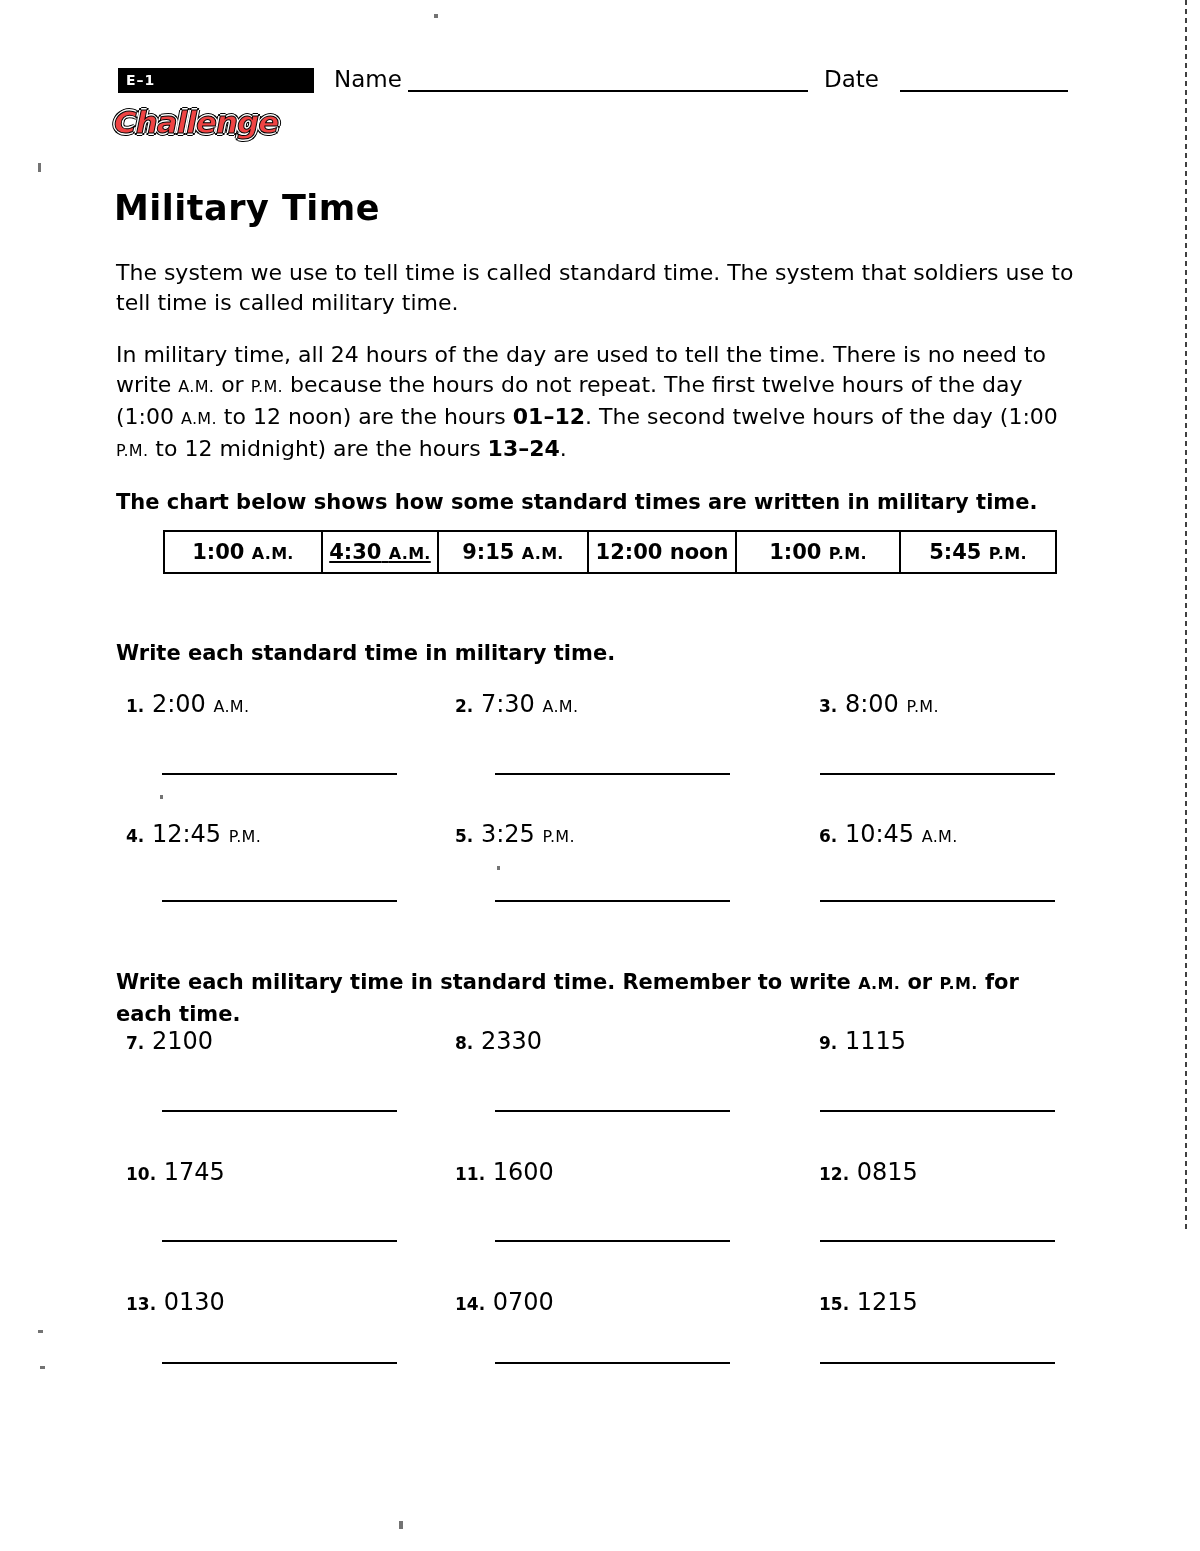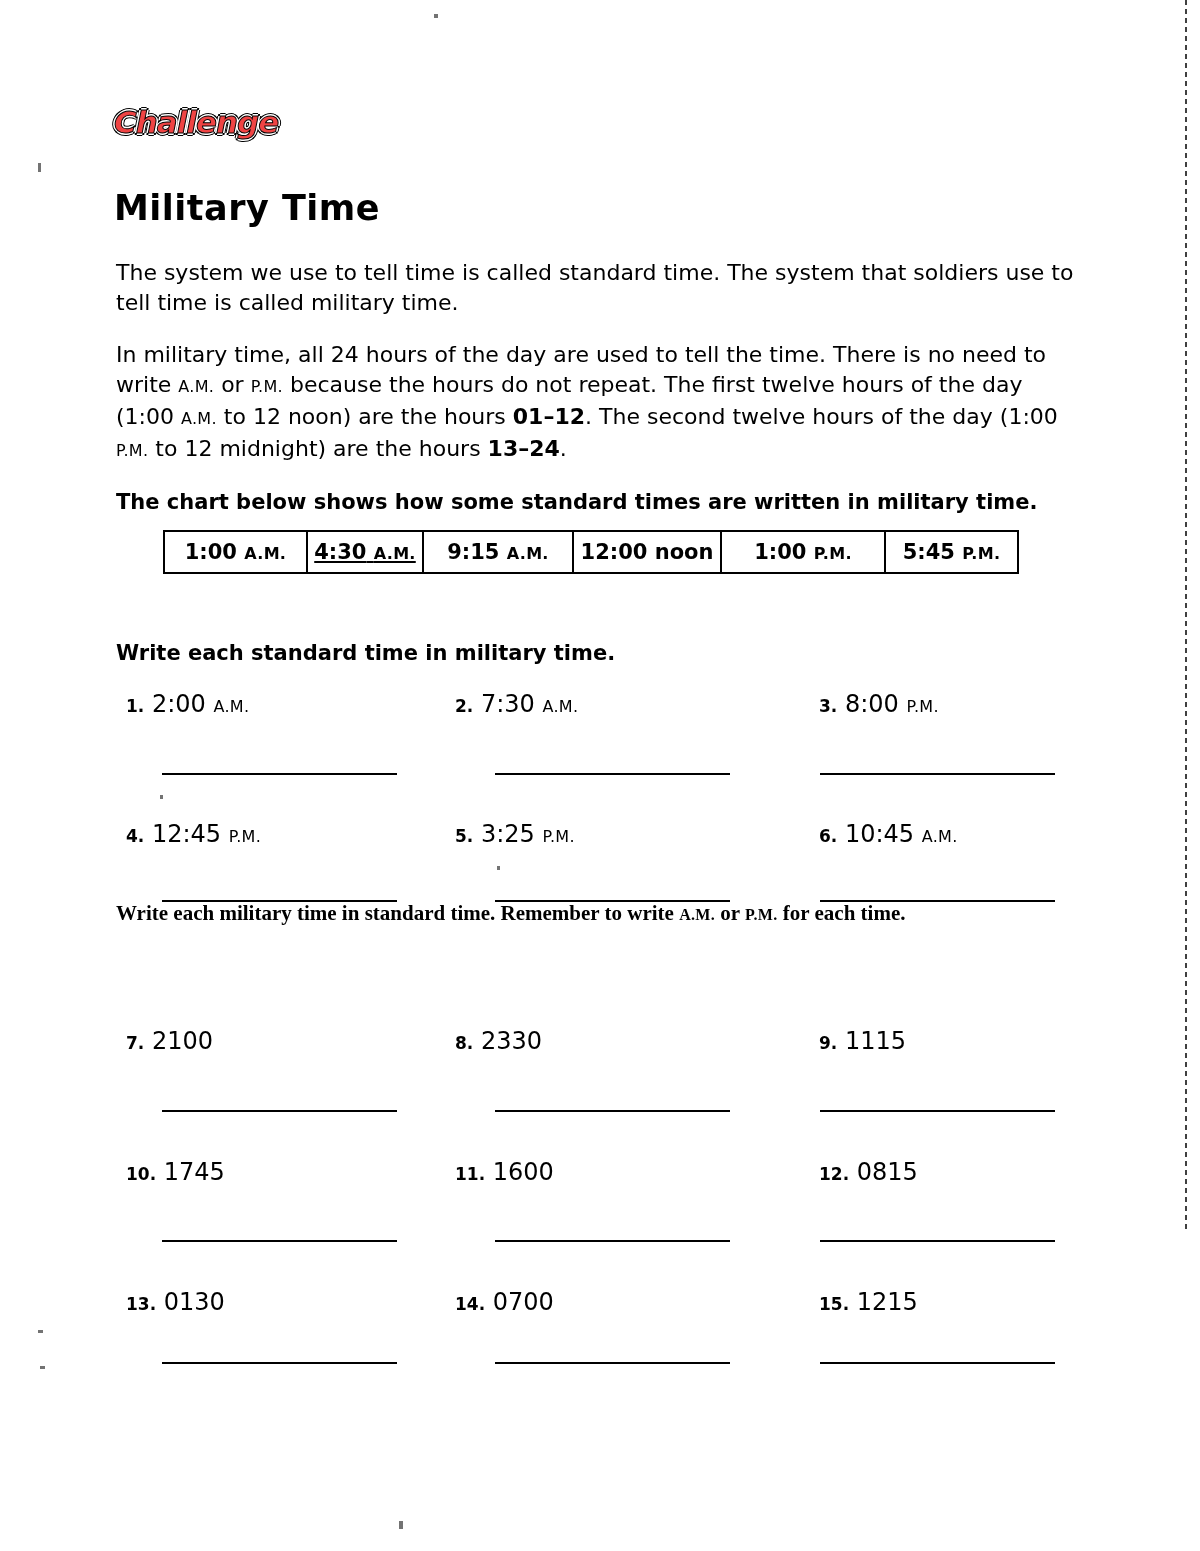--- a/index.html
+++ b/index.html
@@ -124,21 +124,21 @@
     position: absolute;
     left: 116px;
     width: 960px;
     font-family: "DejaVu Sans", sans-serif;
     font-weight: bold;
     font-size: 21px;
     line-height: 30px;
   }
   .instr-chart { top: 487px; }
   .instr-a     { top: 638px; }
-  .instr-b     { top: 898px; font-family: Liberation Serif, serif; }
+  .instr-b     { top: 967px; }
 
   
   .time-table {
     position: absolute;
     left: 163px;
     top: 530px;
     border-collapse: collapse;
     font-family: "DejaVu Sans", sans-serif;
   }
   .time-table td {
@@ -150,26 +150,26 @@
     box-sizing: border-box;
   }
   .time-table tr.head td {
     font-weight: bold;
     font-size: 21px;
   }
   .time-table tr.body td {
     font-weight: normal;
     font-size: 21px;
   }
-  .c0 { width: 143px; }
+  .c0 { width: 158px; }
   .c1 { width: 116px; text-decoration: underline; }
   .c2 { width: 150px; }
   .c3 { width: 148px; }
   .c4 { width: 164px; }
-  .c5 { width: 133px; border-radius: 11px; }
+  .c5 { width: 156px; border-radius: 11px; }
 
   
   .prob {
     position: absolute;
     font-family: "DejaVu Sans", sans-serif;
     font-size: 24px;
     white-space: nowrap;
   }
   .prob .num {
     font-weight: bold;
@@ -210,20 +210,29 @@
       rgba(0,0,0,0) 5px, rgba(0,0,0,0) 9px
     );
     opacity: 0.75;
   }
 </style>
 </head>
 <body>
 
 <div id="page">
 
+  <div class="header-row">
+    <div class="code-badge">E–1</div>
+
+    <div class="name-label">Name</div>
+    <div class="name-rule"></div>
+
+    <div class="date-label">Date</div>
+    <div class="date-rule"></div>
+  </div>
 
   <div class="challenge-logo">Challenge</div>
 
   <div class="page-title">Military Time</div>
 
   <div class="para para1">The system we use to tell time is called standard time. The system that soldiers use to tell time is called military time.</div>
 
   <div class="para para2"><span>In military time, all 24 hours of the day are used to tell the time. There is no need to write </span><span class="smallcaps">A.M.</span><span> or </span><span class="smallcaps">P.M.</span><span> because the hours do not repeat. The first twelve hours of the day (1:00 </span><span class="smallcaps">A.M.</span><span> to 12 noon) are the hours </span><span class="b">01–12</span><span>. The second twelve hours of the day (1:00 </span><span class="smallcaps">P.M.</span><span> to 12 midnight) are the hours </span><span class="b">13–24</span><span>.</span></div>
 
   <div class="instruct instr-chart">The chart below shows how some standard times are written in military time.</div>

